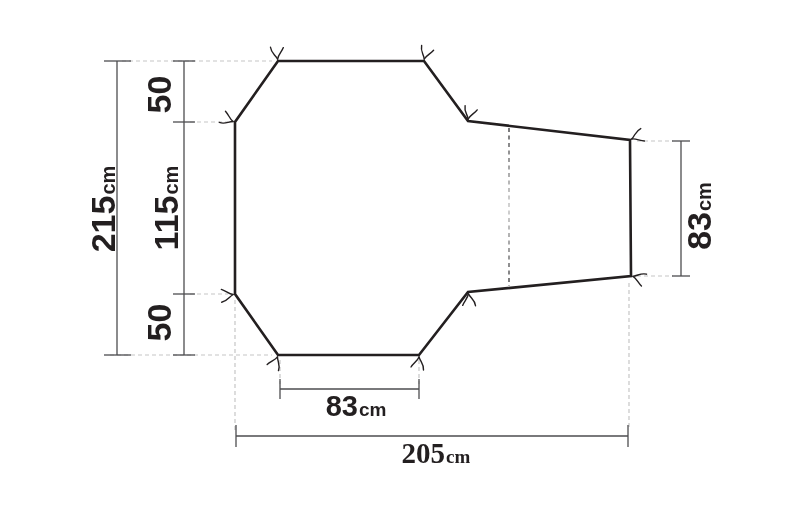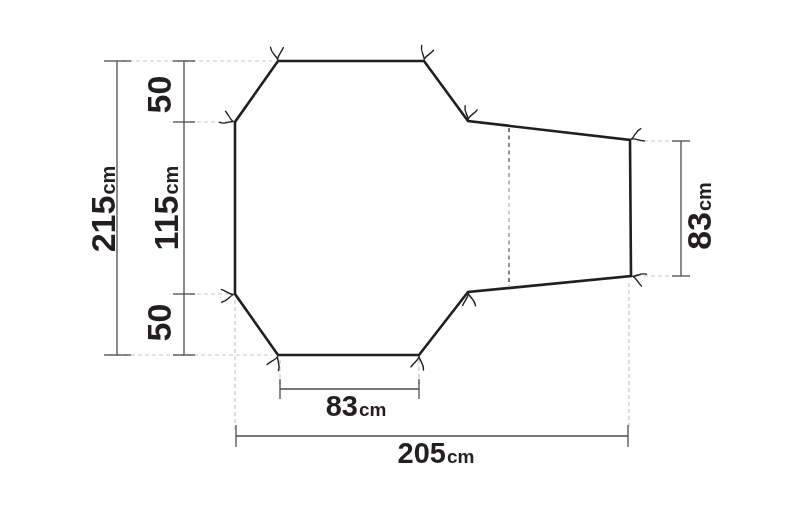--- a/index.html
+++ b/index.html
@@ -153,18 +153,18 @@
   <div class="dim-label rot" style="left:699px;top:216px;">
     <span class="num-side">83</span>
       <span class="unit-side">cm</span>
   </div>
 
   <div class="dim-label horiz" style="left:356px;top:406px;">
     <span class="num-bottom">83</span>
       <span class="unit-bottom">cm</span>
   </div>
 
-  <div class="dim-label horiz" style="left:436px;top:453px;">
+  <div class="dim-label horiz" style="left:436px;top:453px;font-family:Liberation Serif, serif;">
     <span class="num-bottom">205</span>
       <span class="unit-bottom">cm</span>
   </div>
 
 </div>
 
 </body></html>

